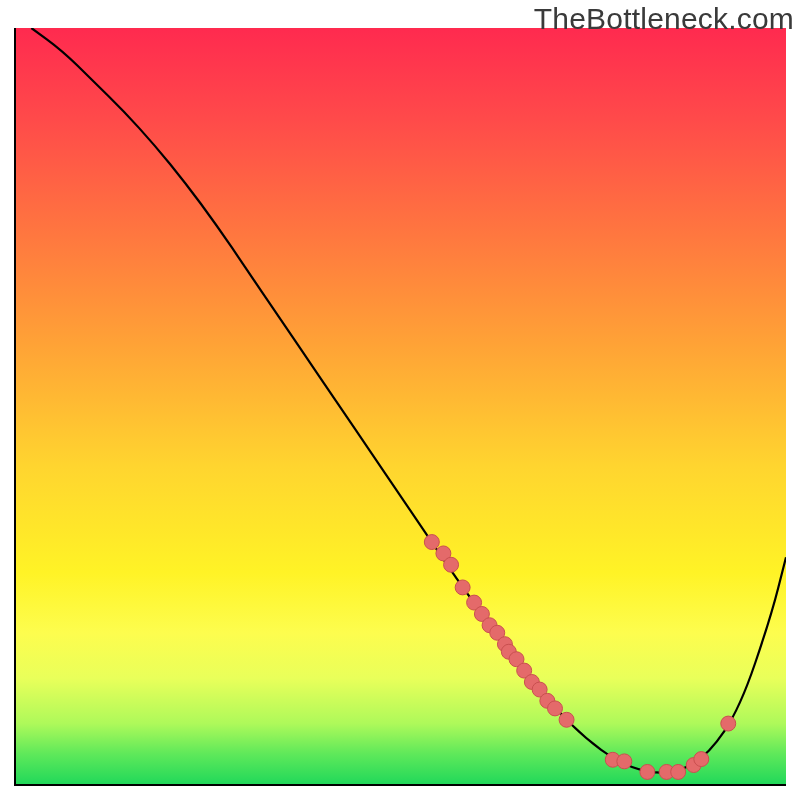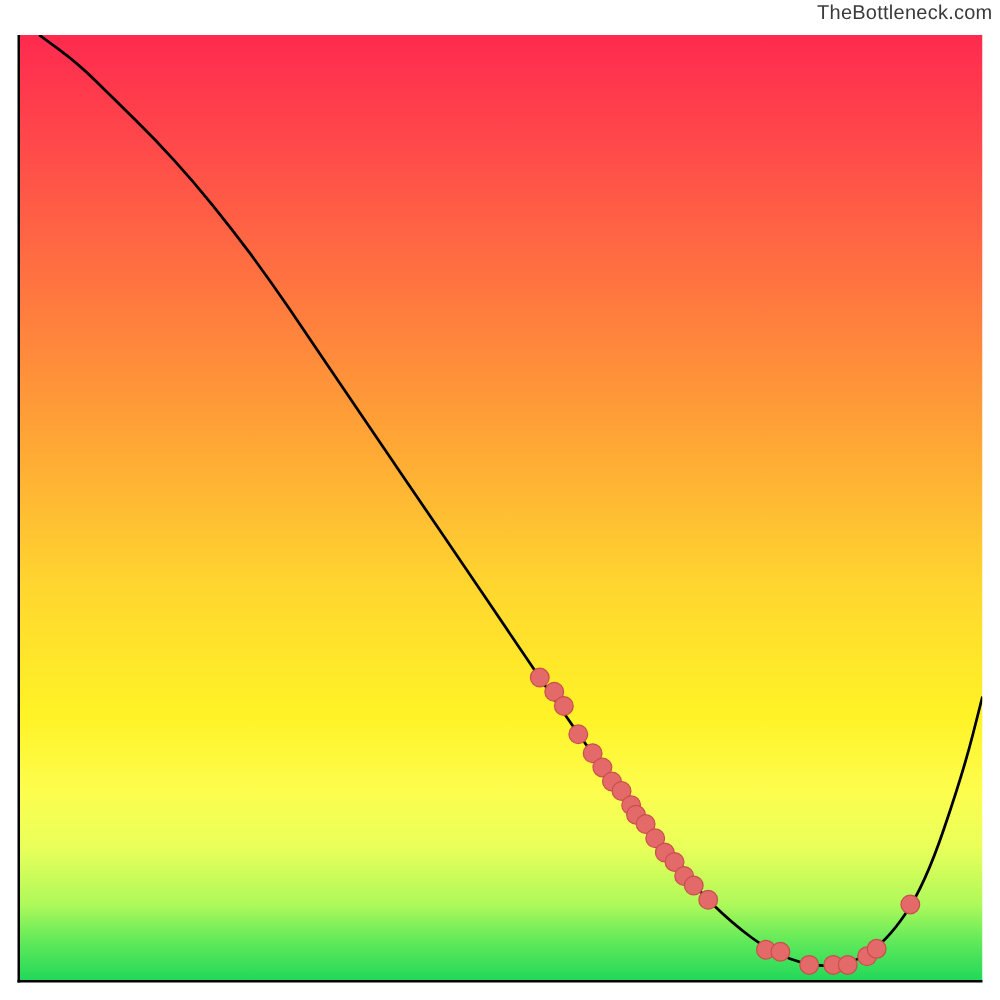--- a/index.html
+++ b/index.html
@@ -12,21 +12,21 @@
   }
   .container {
     position: relative;
     width: 800px;
     height: 800px;
   }
   .watermark {
     position: absolute;
     top: 2px;
     right: 6px;
-    font-size: 16px;
+    font-size: 30px;
     color: #3a3a3a;
     font-weight: 500;
     letter-spacing: 0.2px;
     z-index: 5;
   }
   .plot-frame {
     position: absolute;
     left: 14px;
     top: 28px;
     width: 772px;

